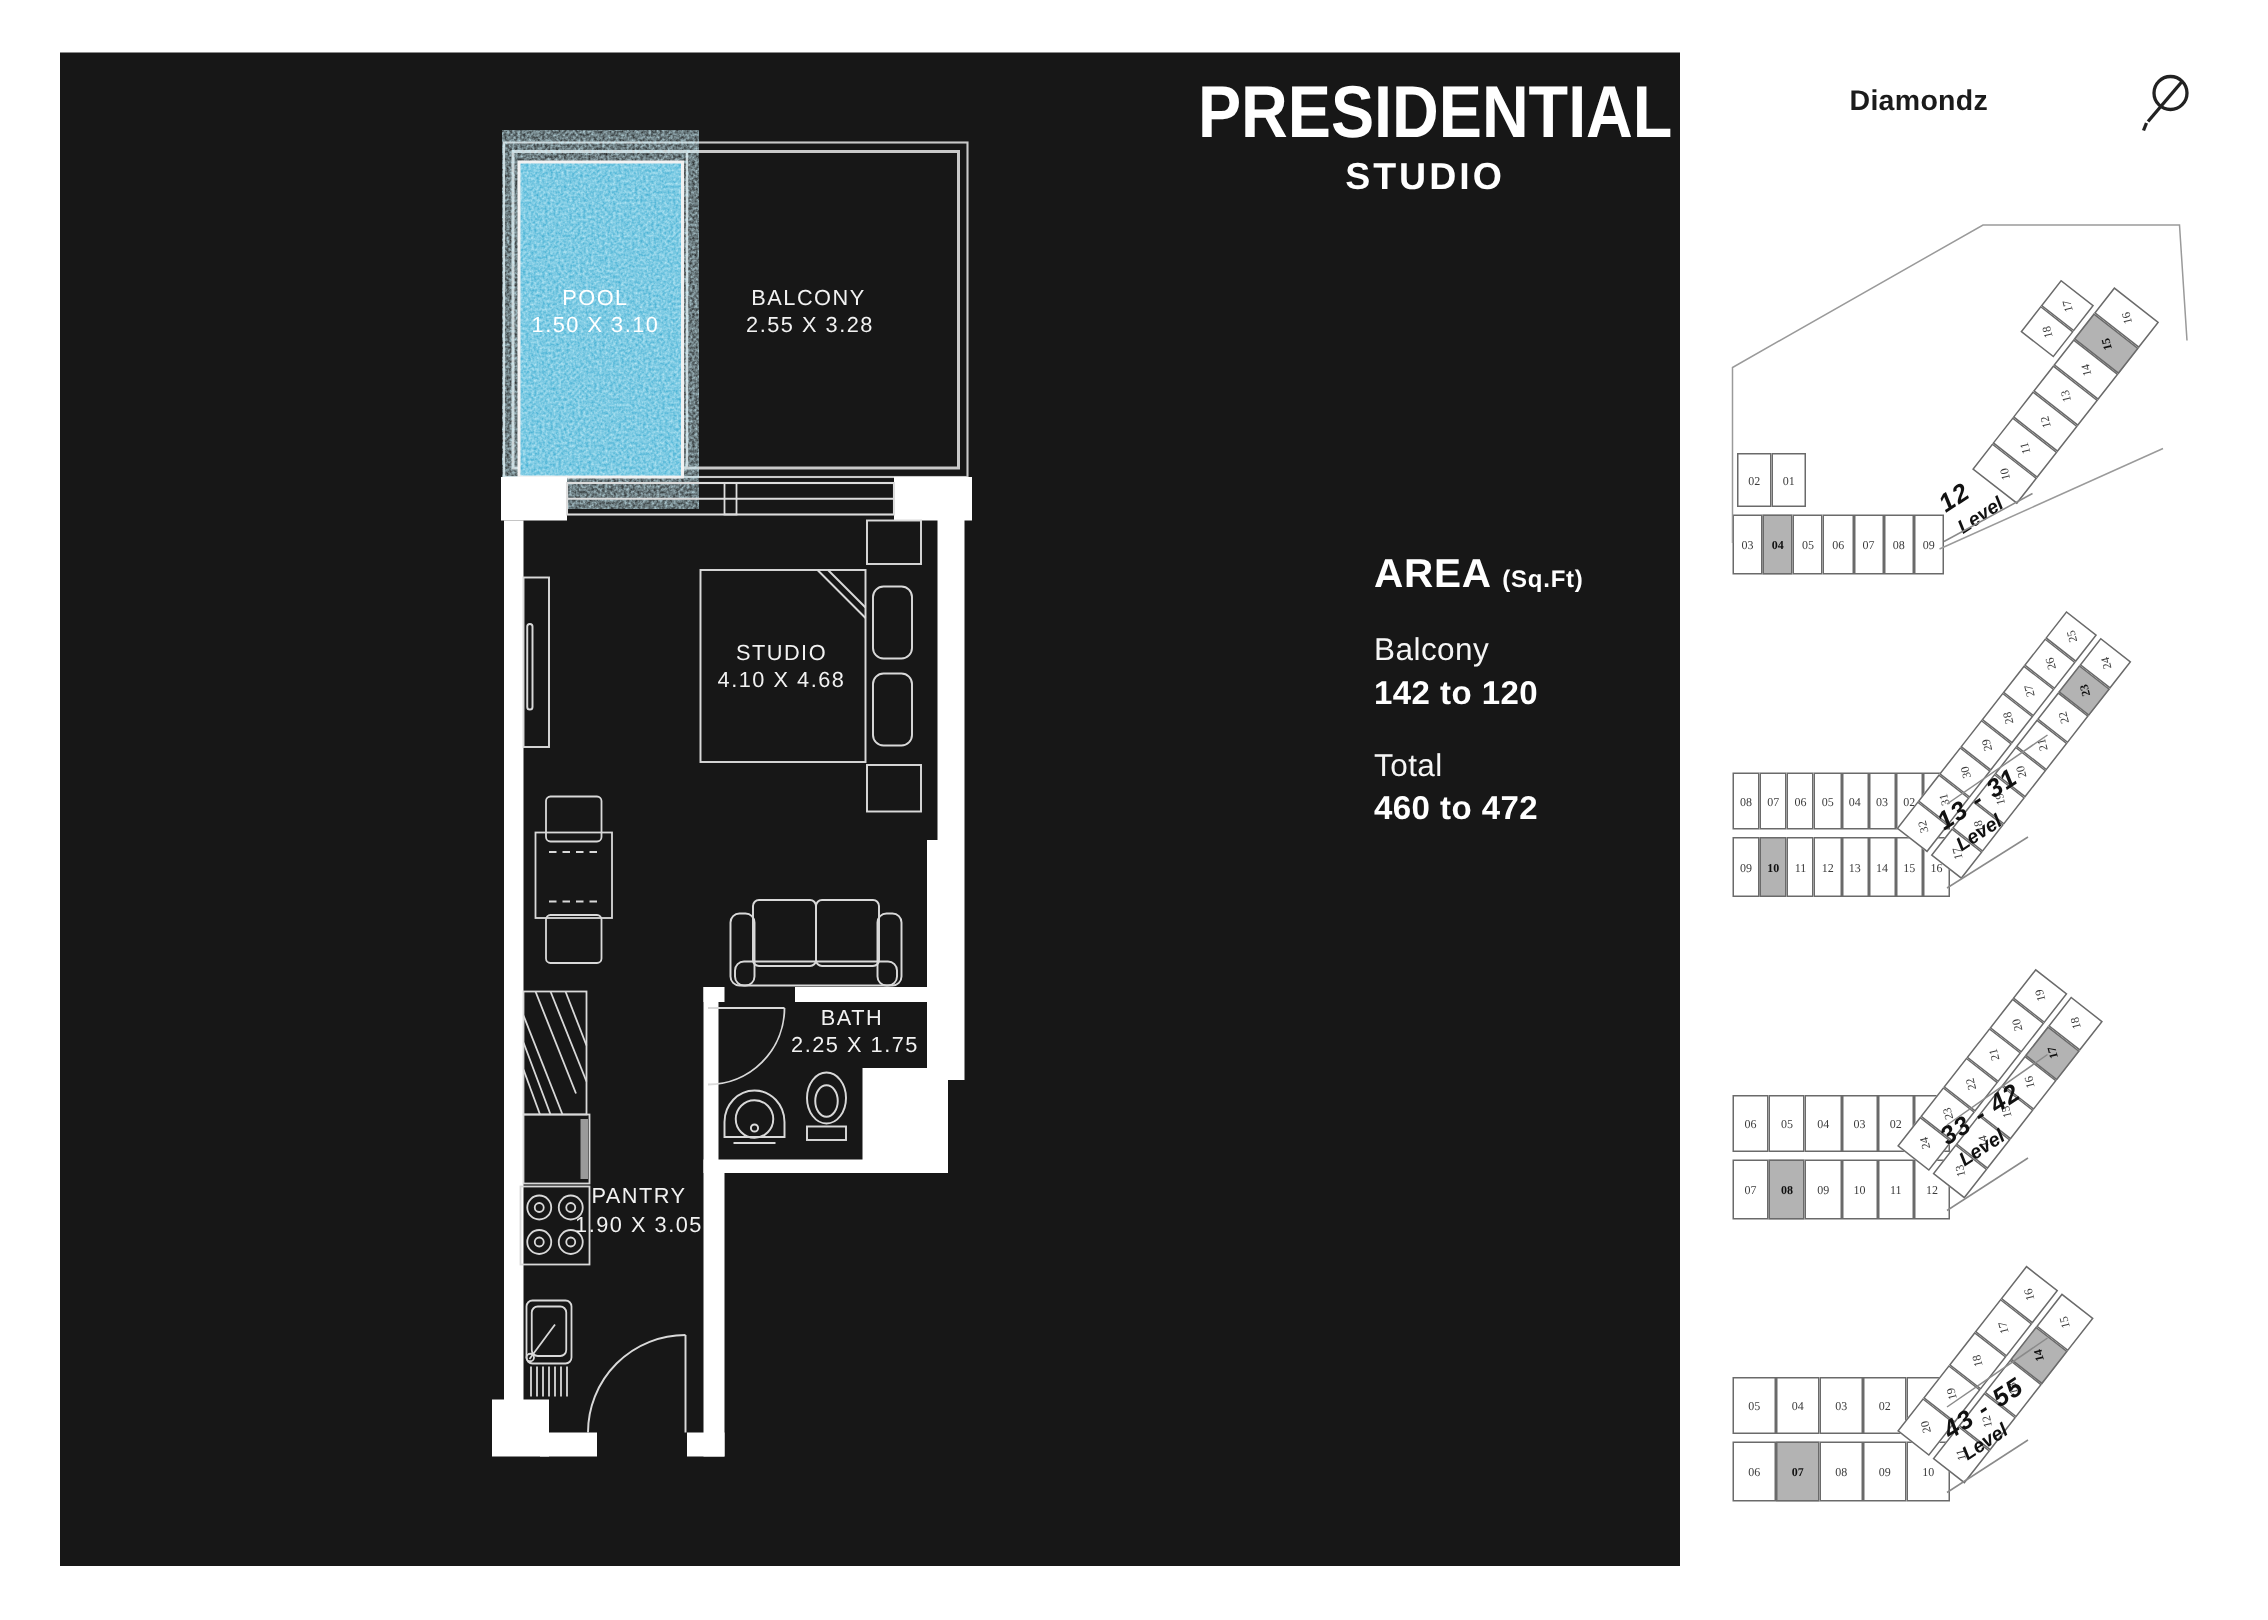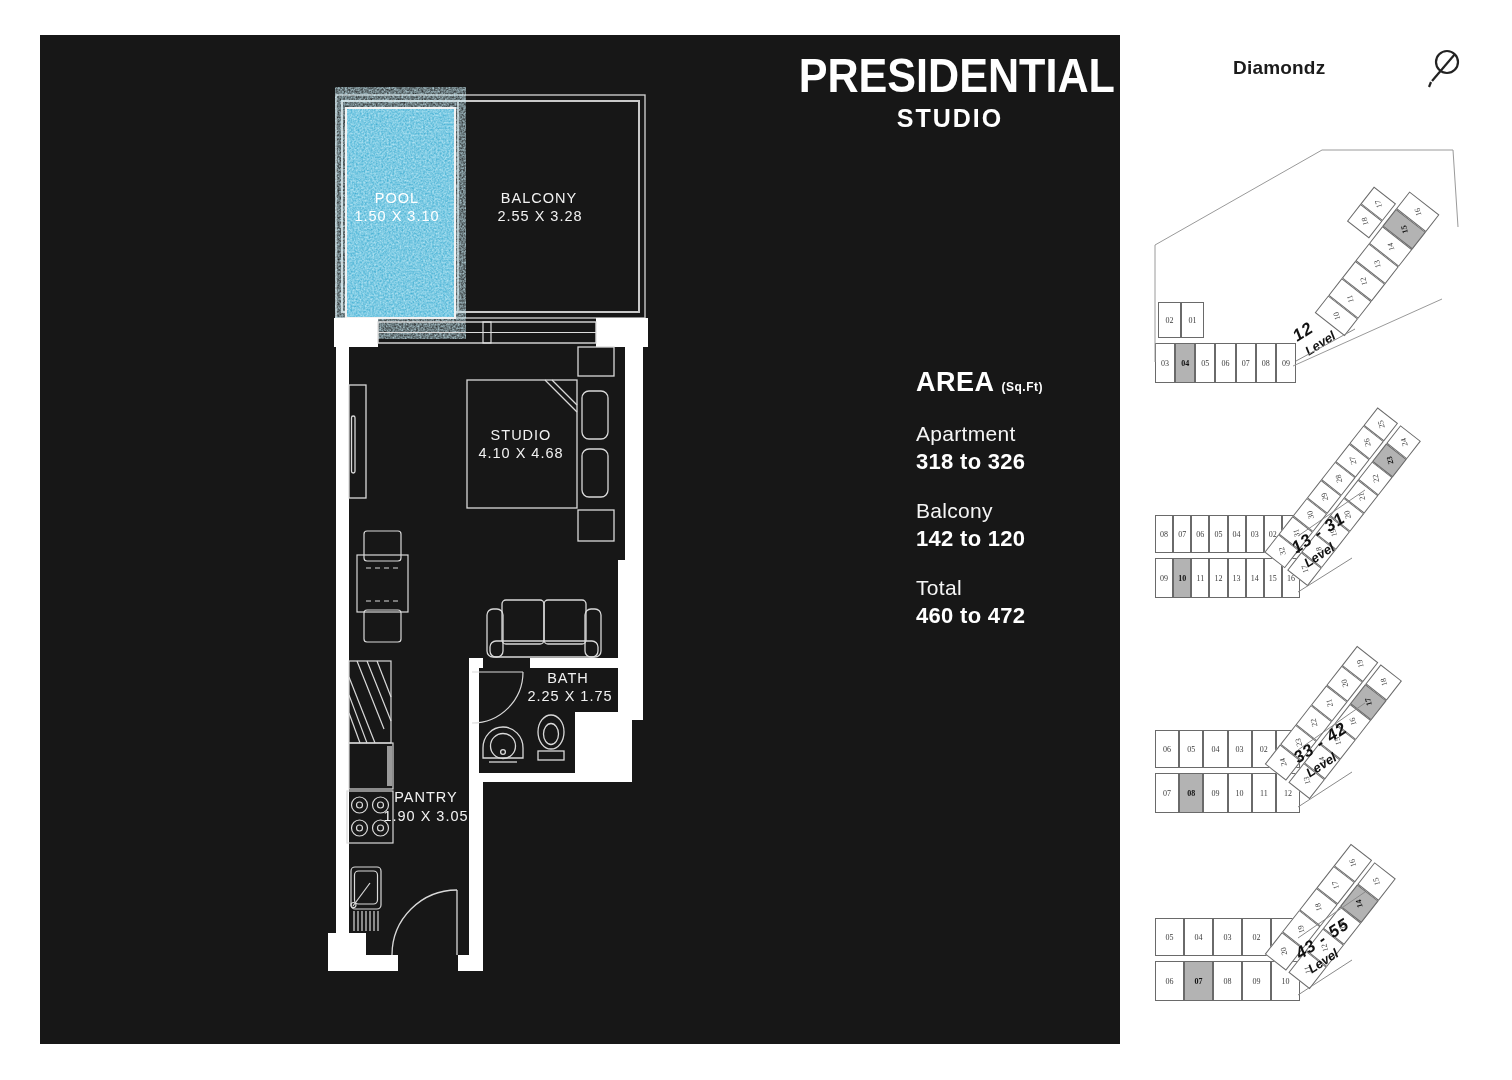--- a/index.html
+++ b/index.html
@@ -11,21 +11,21 @@
   #fp-svg{position:absolute;left:0;top:0;}
 
   
   .title-block{position:absolute;left:738px;top:16px;width:344px;text-align:center;color:#fff;}
   .title-main{font-size:49px;font-weight:800;letter-spacing:0;transform:scaleX(.88);white-space:nowrap;line-height:1;}
   .title-sub{font-size:25px;font-weight:700;letter-spacing:2px;margin-top:4px;}
 
   
   .area-block{position:absolute;left:876px;top:332px;color:#fff;}
   .area-heading{font-size:27px;font-weight:700;letter-spacing:.5px;}
-  .area-heading .unit{font-size:12px;font-weight:700;}
+  .area-heading .unit{font-size:16px;font-weight:700;}
   .area-item{margin-top:24px;}
   .area-item .lbl{font-size:21px;font-weight:400;opacity:.96;letter-spacing:.3px;}
   .area-item .val{font-size:22px;font-weight:700;margin-top:3px;letter-spacing:.3px;}
 
   
   .features-block{position:absolute;left:876px;top:646px;color:#fff;}
   .features-heading{font-size:21px;font-weight:700;letter-spacing:.6px;}
   .feature-row{margin-top:30px;display:flex;align-items:center;}
   .checkbox{width:15px;height:15px;border:2px solid #fff;display:flex;align-items:center;justify-content:center;
             font-size:13px;line-height:1;color:#fff;font-weight:700;}
@@ -203,24 +203,20 @@
       <div class="title-main">PRESIDENTIAL</div>
       <div class="title-sub">STUDIO</div>
     </div>
 
     <div class="area-block">
       <div class="area-heading">
         <span>AREA</span>
         <span class="unit">(Sq.Ft)</span>
       </div>
       <div class="area-item">
-        <div class="lbl">Apartment</div>
-        <div class="val">318 to 326</div>
-      </div>
-      <div class="area-item">
         <div class="lbl">Balcony</div>
         <div class="val">142 to 120</div>
       </div>
       <div class="area-item">
         <div class="lbl">Total</div>
         <div class="val">460 to 472</div>
       </div>
     </div>
 
   </div>

